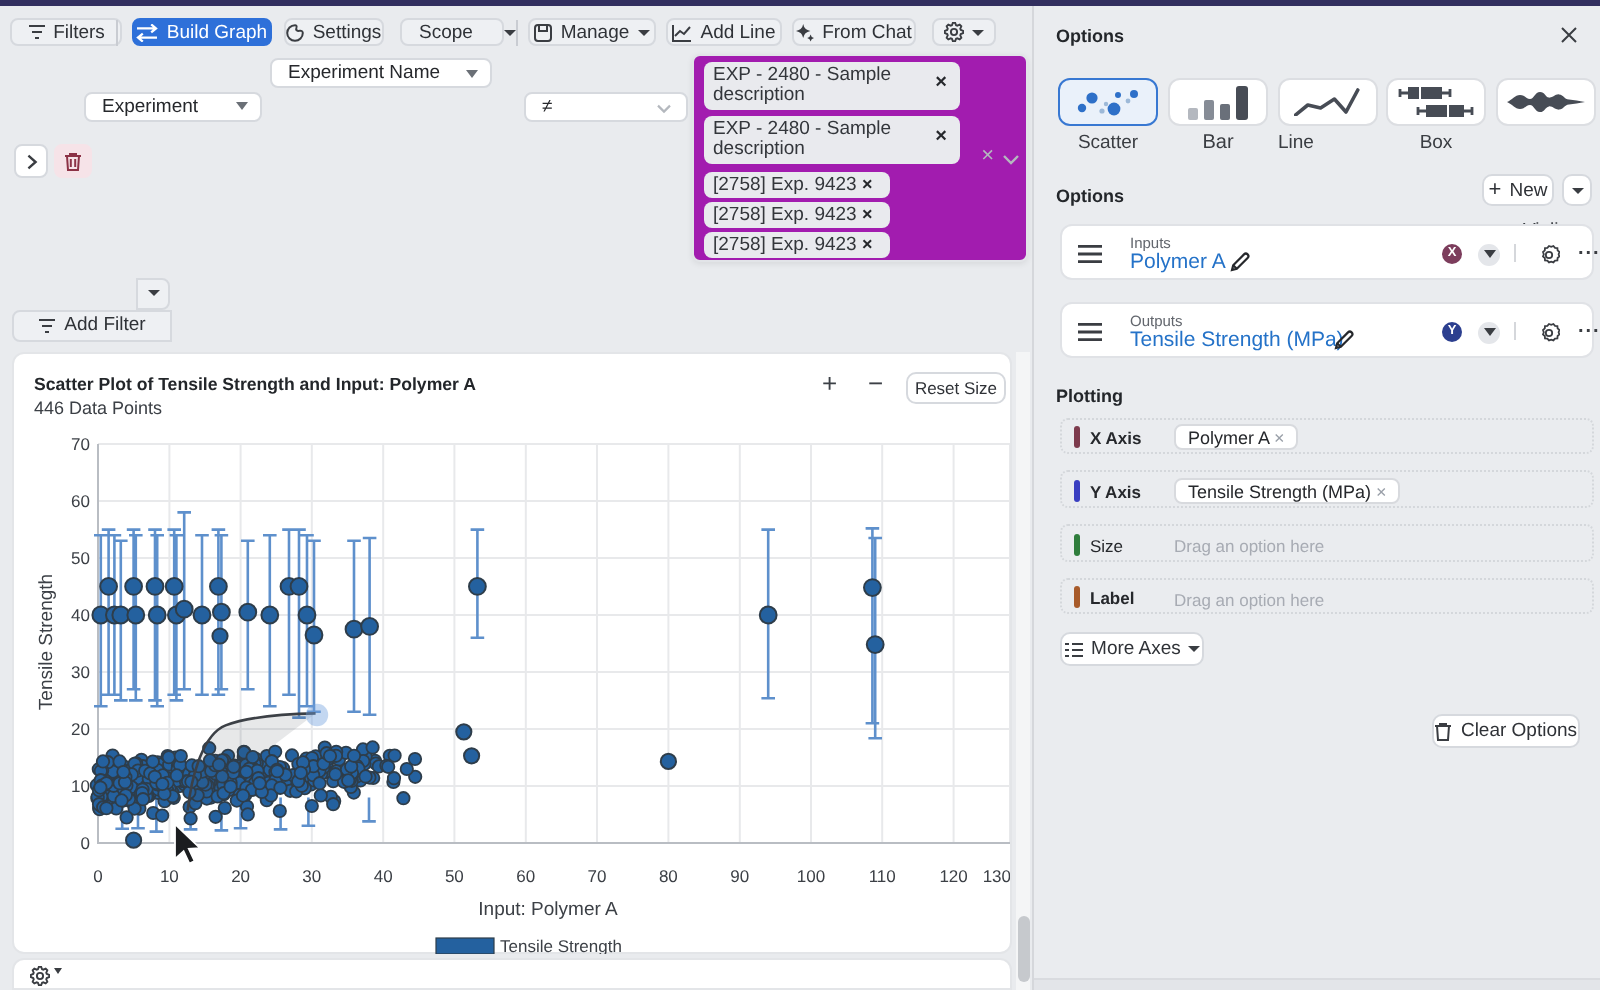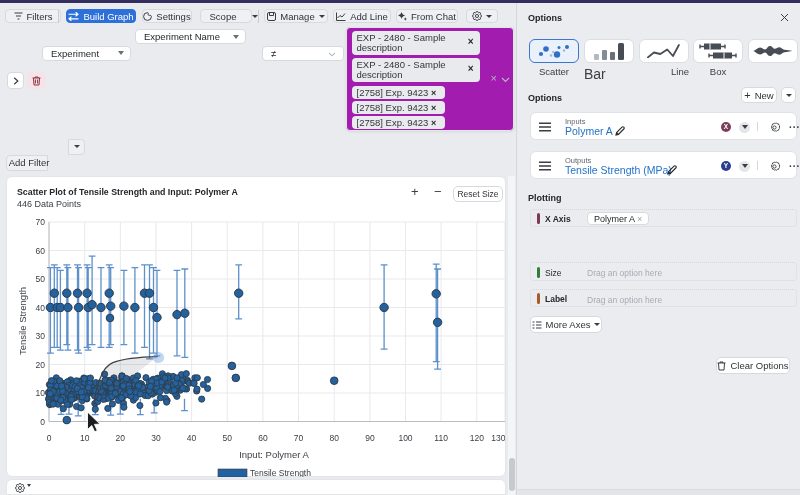--- a/index.html
+++ b/index.html
@@ -100,21 +100,21 @@
   <svg width="6" height="8" viewBox="0 0 6 8">
       <path d="M1.2 0.8 L4.8 4 L1.2 7.2" stroke="#3a3d42" stroke-width="1.2" fill="none"></path>
     </svg>
 </div>
 <div class="btn" style="left:27px;top:72px;width:19px;height:17px;background:#f6e3e8;border-color:#f6e3e8;">
   <svg width="9" height="10" viewBox="0 0 9 10">
       <path d="M0.5 2h8M3 2V1h3v1M1.5 2l0.5 7h5l0.5-7M3.4 3.5v4M5.6 3.5v4" stroke="#8c3246" stroke-width="1" fill="none"></path>
     </svg>
 </div>
 
-<div class="btn" style="left:6px;top:155px;width:42px;height:15.5px;border-radius:4px 0 0 4px;">
+<div class="btn" style="left:6px;top:155px;width:80px;height:15.5px;border-radius:4px 0 0 4px;">
   <svg width="9" height="8" viewBox="0 0 9 8">
       <path d="M0.5 1h8M2 4h5M3.5 7h2" stroke="#3a3d42" stroke-width="1.1" fill="none"></path>
     </svg>
   <span>Add Filter</span>
 </div>
 <div class="btn" style="left:68px;top:139px;width:17px;height:15.5px;border-radius:0 4px 4px 0;">
   <span style="width:0;height:0;border-left:3px solid transparent;border-right:3px solid transparent;border-top:3.5px solid #3a3d42;"></span>
 </div>
 
 <div class="abs" style="left:6px;top:176px;width:500px;height:301px;background:#fff;border:1px solid #e3e5e8;border-radius:6px;">
@@ -705,27 +705,27 @@
     </div>
 <div class="abs" style="left:12px;top:63px;width:50px;font-size:9.5px;color:#3a3d42;text-align:center;">Scatter</div>
 <div class="abs" style="left:67px;top:36px;width:50px;height:24px;background:#fff;border:1px solid #dcdee2;border-radius:6px;display:flex;align-items:center;justify-content:center;">
       <svg width="34" height="18" viewBox="0 0 34 18">
         <rect x="2" y="12" width="5" height="6" rx="1" fill="#b4b8bf"></rect>
         <rect x="10" y="8" width="5" height="10" rx="1" fill="#868c96"></rect>
         <rect x="18" y="10" width="5" height="8" rx="1" fill="#6a707a"></rect>
         <rect x="26" y="1" width="6" height="17" rx="1.5" fill="#474c55"></rect>
       </svg>
     </div>
-<div class="abs" style="left:67px;top:63px;width:50px;font-size:14px;color:#3a3d42;text-align:left;">Bar</div>
+<div class="abs" style="left:67px;top:63px;width:50px;font-size:10px;color:#3a3d42;text-align:center;">Bar</div>
 <div class="abs" style="left:122px;top:36px;width:50px;height:24px;background:#fff;border:1px solid #dcdee2;border-radius:6px;display:flex;align-items:center;justify-content:center;">
       <svg width="34" height="14" viewBox="0 0 34 14">
         <path d="M0.5 13.7 L6.9 8.5 L13.3 10 L20.2 5.5 L26 12 L31.9 1" stroke="#474c55" stroke-width="1.8" fill="none" stroke-linejoin="round" stroke-linecap="round"></path>
       </svg>
     </div>
-<div class="abs" style="left:122px;top:63px;width:50px;font-size:9.5px;color:#3a3d42;text-align:right;">Line</div>
+<div class="abs" style="left:122px;top:63px;width:50px;font-size:9.5px;color:#3a3d42;text-align:left;">Line</div>
 <div class="abs" style="left:176px;top:36px;width:50px;height:24px;background:#fff;border:1px solid #dcdee2;border-radius:6px;display:flex;align-items:center;justify-content:center;">
       <svg width="38" height="18" viewBox="0 0 38 18">
         <path d="M1 4.5h4 M1 2.5v4 M22 4.5h4 M26 2.5v4" stroke="#474c55" stroke-width="1.4"></path>
         <rect x="5" y="1.5" width="17" height="6" fill="#474c55"></rect>
         <path d="M11 1.5v6" stroke="#fff" stroke-width="1"></path>
         <path d="M10 13.5h4 M10 11.5v4 M33 13.5h4 M37 11.5v4" stroke="#474c55" stroke-width="1.4"></path>
         <rect x="14" y="10.5" width="19" height="6" fill="#474c55"></rect>
         <path d="M25 10.5v6" stroke="#fff" stroke-width="1"></path>
       </svg>
     </div>
@@ -788,20 +788,25 @@
       </svg>
   <div class="abs" style="left:258px;top:6px;font-size:10px;letter-spacing:1px;color:#3a3d42;font-weight:bold;">...</div>
 </div>
 
   <div class="abs" style="left:11px;top:190px;font-size:9px;font-weight:bold;color:#23262a;">Plotting</div>
   <div class="abs" style="left:13px;top:205.5px;width:267px;height:18.5px;border:1px dotted #d4d7db;border-radius:4px;">
   <div class="abs" style="left:6px;top:3.5px;width:2.5px;height:11px;border-radius:2px;background:#7d3b4d;"></div>
   <div class="abs" style="left:14px;top:4.5px;font-size:8.5px;font-weight:bold;color:#26282c;">X Axis</div>
   <div class="abs" style="left:56px;top:2.5px;height:13px;background:#fff;border:1px solid #d8dade;border-radius:4px;font-size:9px;color:#26282c;padding:0 6px;line-height:12px;">Polymer A <span style="color:#9aa0a9;">×</span></div>
 </div>
+<div class="abs" style="left:13px;top:232.3px;width:267px;height:18.5px;border:1px dotted #d4d7db;border-radius:4px;">
+  <div class="abs" style="left:6px;top:3.5px;width:2.5px;height:11px;border-radius:2px;background:#3a3fc1;"></div>
+  <div class="abs" style="left:14px;top:4.5px;font-size:8.5px;font-weight:bold;color:#26282c;">Y Axis</div>
+  <div class="abs" style="left:56px;top:2.5px;height:13px;background:#fff;border:1px solid #d8dade;border-radius:4px;font-size:9px;color:#26282c;padding:0 6px;line-height:12px;">Tensile Strength (MPa) <span style="color:#9aa0a9;">×</span></div>
+</div>
 <div class="abs" style="left:13px;top:259px;width:267px;height:18.5px;border:1px dotted #d4d7db;border-radius:4px;">
   <div class="abs" style="left:6px;top:3.5px;width:2.5px;height:11px;border-radius:2px;background:#2f7d3c;"></div>
   <div class="abs" style="left:14px;top:4.5px;font-size:8.5px;font-weight:normal;color:#26282c;">Size</div>
   <div class="abs" style="left:56px;top:5px;font-size:8.5px;color:#a7abb3;">Drag an option here</div>
 </div>
 <div class="abs" style="left:13px;top:285.8px;width:267px;height:18.5px;border:1px dotted #d4d7db;border-radius:4px;">
   <div class="abs" style="left:6px;top:3.5px;width:2.5px;height:11px;border-radius:2px;background:#a85b2a;"></div>
   <div class="abs" style="left:14px;top:4.5px;font-size:8.5px;font-weight:bold;color:#26282c;">Label</div>
   <div class="abs" style="left:56px;top:5px;font-size:8.5px;color:#a7abb3;">Drag an option here</div>
 </div>

